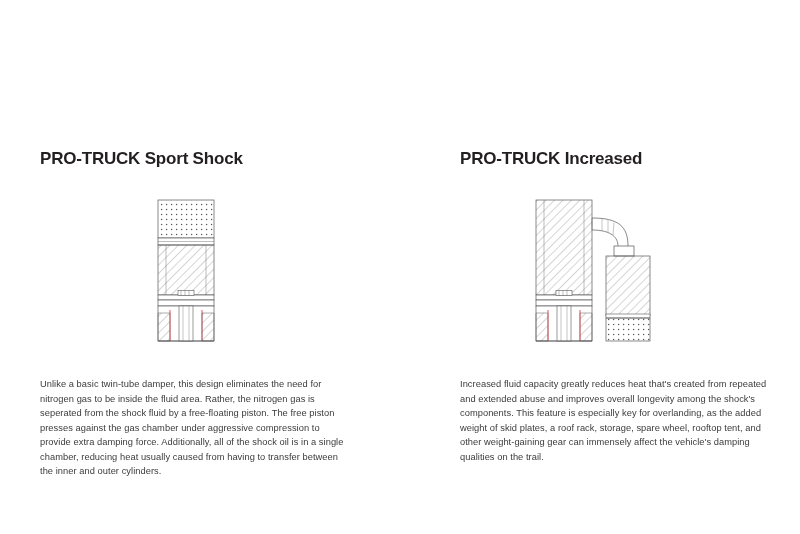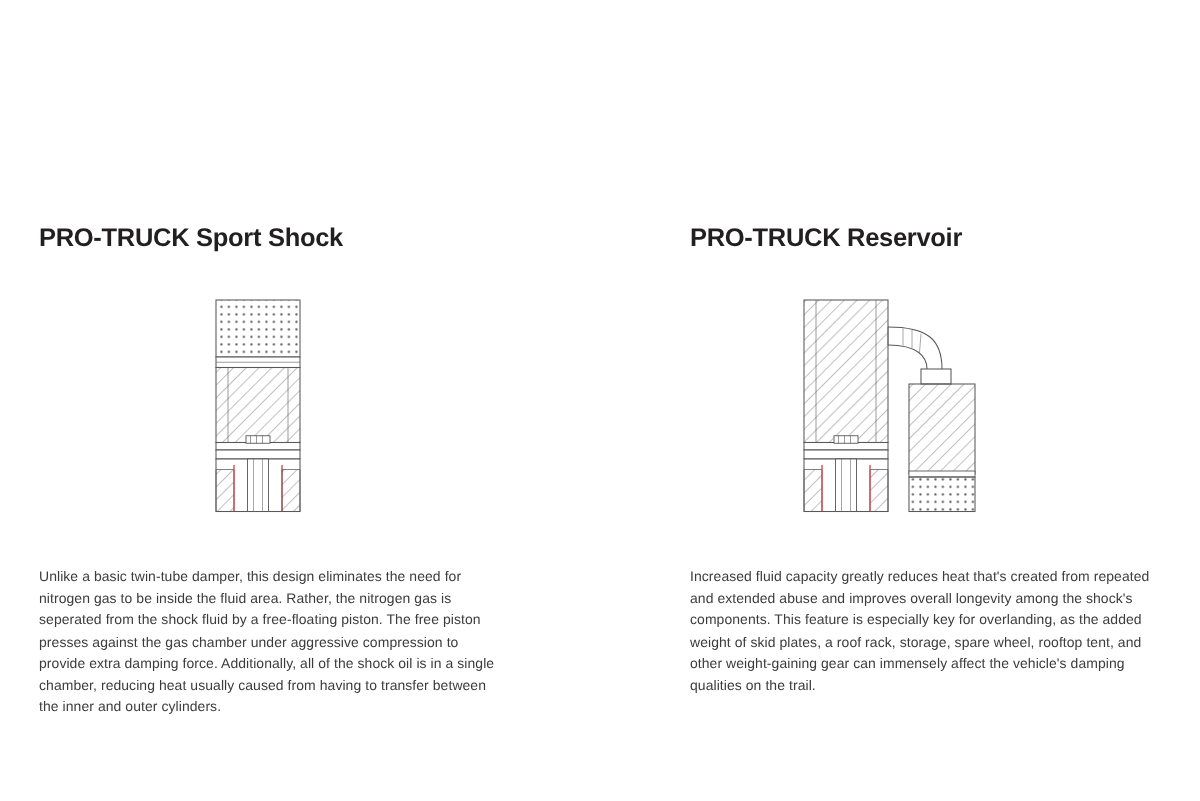--- a/index.html
+++ b/index.html
@@ -17,21 +17,21 @@
   .page {
     position: relative;
     width: 800px;
     height: 534px;
   }
   .column {
     position: absolute;
     top: 148px;
     width: 310px;
   }
-  .column.left { left: 26px; }
+  .column.left { left: 40px; }
   .column.right { left: 460px; }
 
   .col-title {
     font-size: 17px;
     font-weight: bold;
     letter-spacing: -0.2px;
     color: #231f20;
     margin: 0 0 0 0;
     line-height: 22px;
   }
@@ -106,21 +106,21 @@
         <path d="M62 115 L74 115 L74 143 L62 143 Z" fill="url(#hatchL)" stroke="#58585b" stroke-width="0.5"></path>
 
         <line x1="18" y1="143" x2="74" y2="143" stroke="#58585b" stroke-width="0.7"></line>
       </svg>
     </div>
 
     <p class="body-copy">Unlike a basic twin-tube damper, this design eliminates the need for nitrogen gas to be inside the fluid area. Rather, the nitrogen gas is seperated from the shock fluid by a free-floating piston. The free piston presses against the gas chamber under aggressive compression to provide extra damping force. Additionally, all of the shock oil is in a single chamber, reducing heat usually caused from having to transfer between the inner and outer cylinders.</p>
   </div>
 
   <div class="column right">
-    <h2 class="col-title">PRO-TRUCK Reservoir</h2>
+    <h2 class="col-title">PRO-TRUCK Increased</h2>
 
     <div class="diagram-wrap right-diagram">
       <svg width="185" height="170" viewBox="0 0 185 170" xmlns="http://www.w3.org/2000/svg">
         <defs>
           <pattern id="hatchR" width="6" height="6" patternUnits="userSpaceOnUse" patternTransform="rotate(45)">
             <line x1="0" y1="0" x2="0" y2="6" stroke="#58585b" stroke-width="0.5"></line>
           </pattern>
           <pattern id="dotsR" width="5" height="5" patternUnits="userSpaceOnUse">
             <circle cx="1.6" cy="1.6" r="0.75" fill="#58585b"></circle>
           </pattern>

